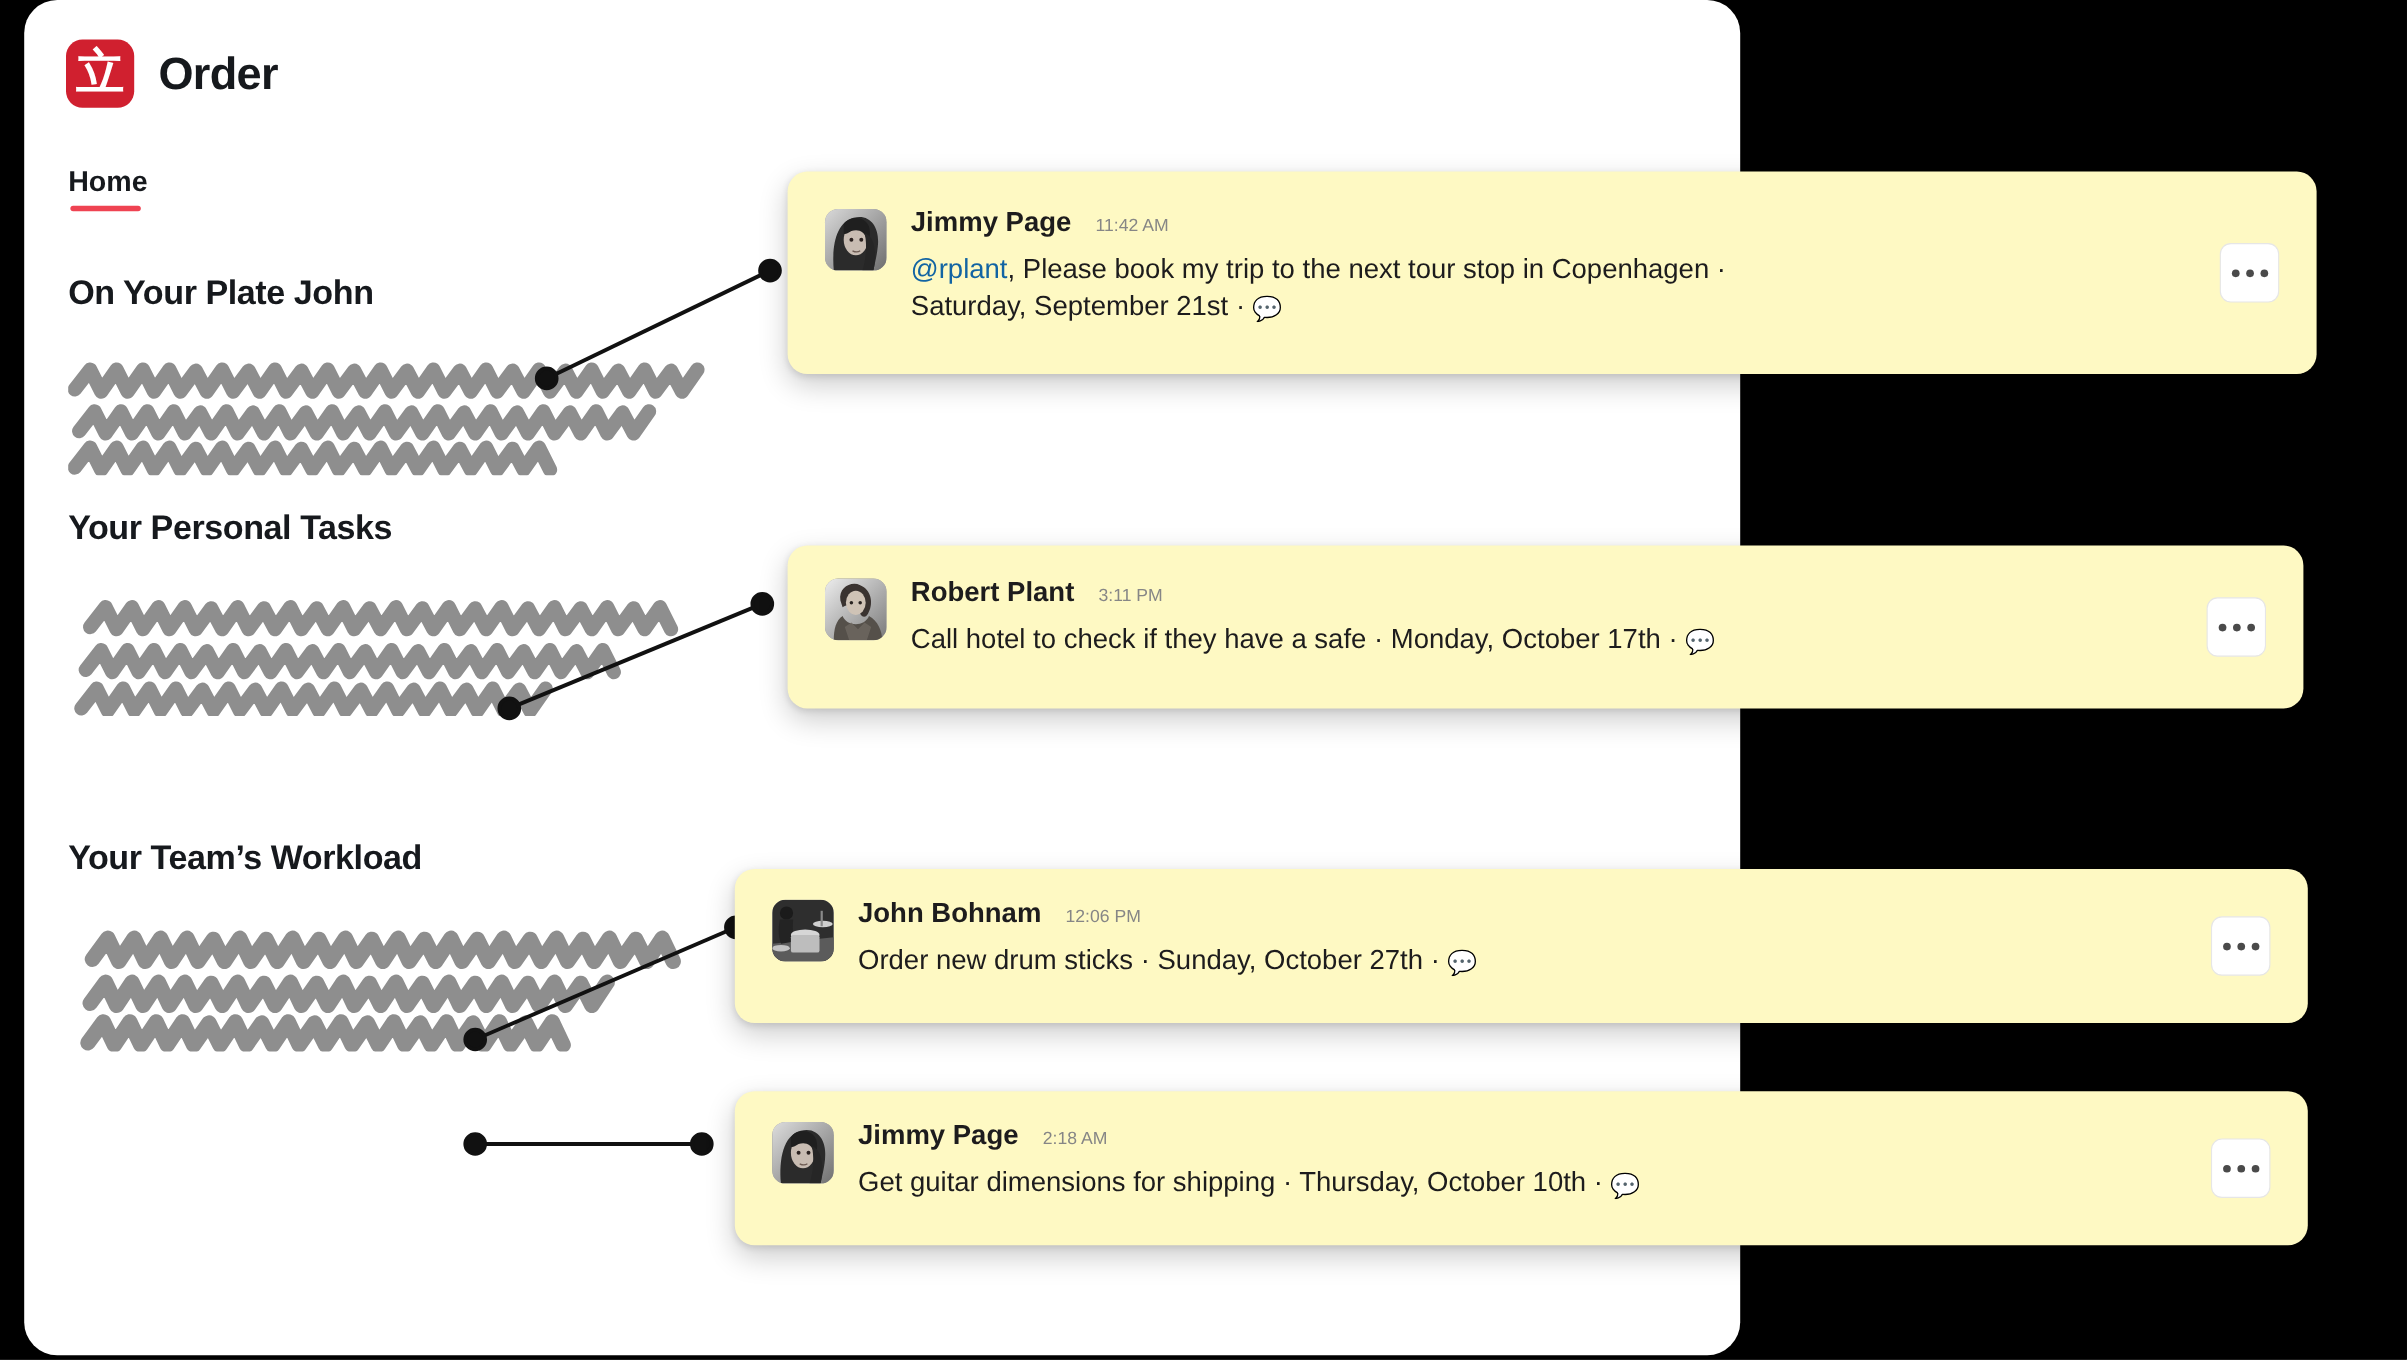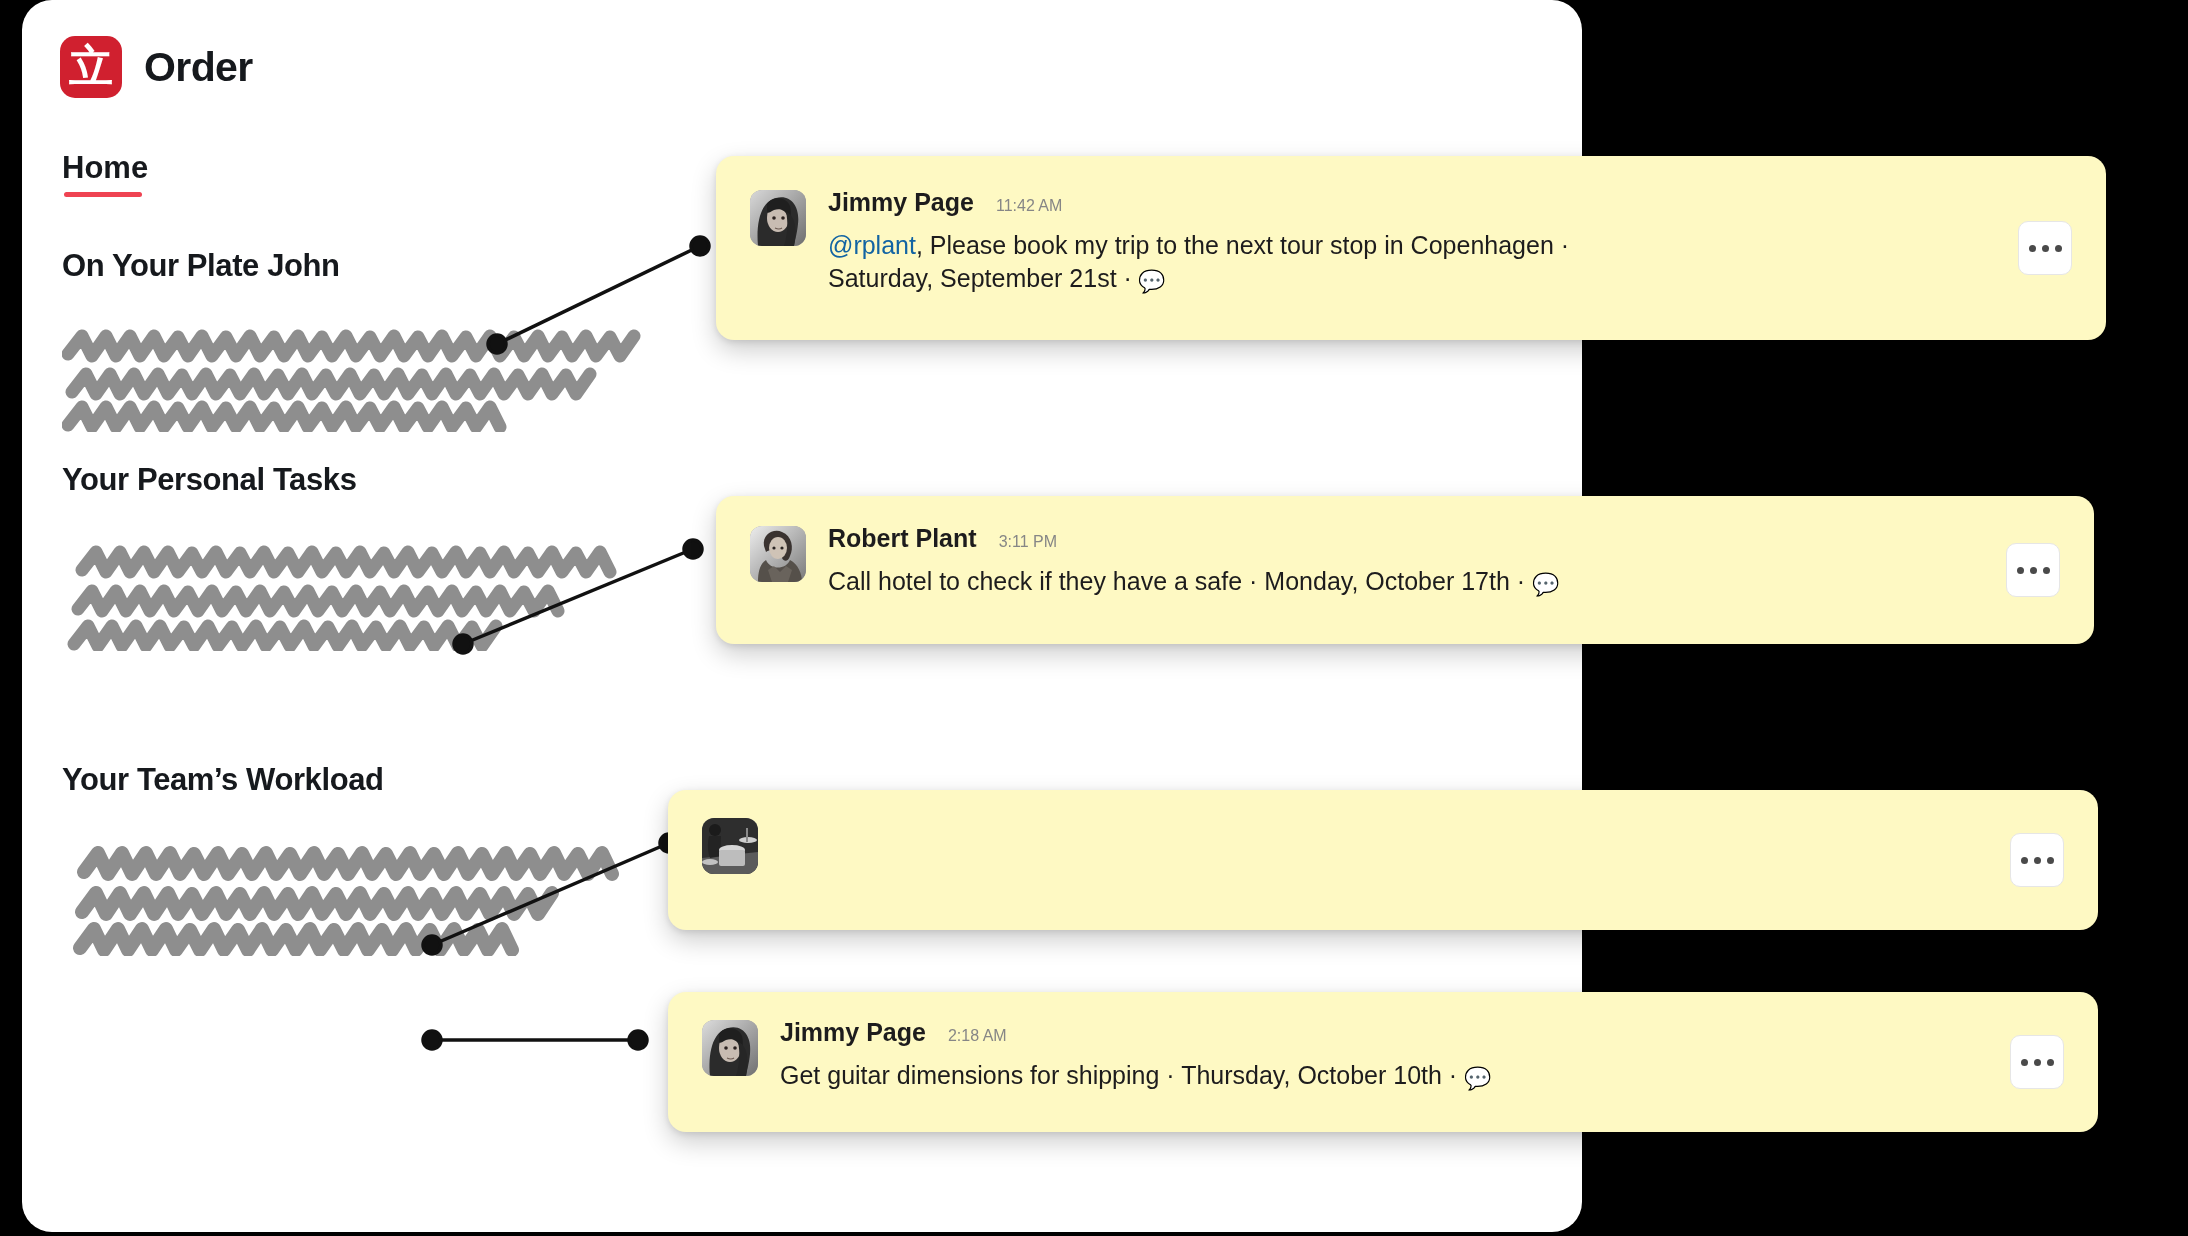--- a/index.html
+++ b/index.html
@@ -69,21 +69,21 @@
   }
 
   
   #nav-tabs {
     position: absolute;
     left: 40px;
     top: 150px;
   }
   .nav-tab {
     display: inline-block;
-    font-size: 31px;
+    font-size: 26px;
     font-weight: 600;
     color: #16191d;
     padding-bottom: 11px;
     position: relative;
   }
   .nav-tab.active::after {
     content: "";
     position: absolute;
     left: 2px;
     right: 6px;
@@ -352,20 +352,29 @@
         <path d="M0 40 L56 34 L56 56 L0 56 Z" fill="#5b5b5b"></path>
         <circle cx="13" cy="12" r="6" fill="#1b1b1b"></circle>
         <path d="M7 18 C5 28 6 34 8 40 L20 38 C18 30 19 22 19 18 Z" fill="#232323"></path>
         <ellipse cx="30" cy="32" rx="13" ry="5" fill="#d6d6d6"></ellipse>
         <rect x="17" y="32" width="26" height="16" rx="2" fill="#bdbdbd"></rect>
         <ellipse cx="46" cy="22" rx="9" ry="3" fill="#cfcfcf"></ellipse>
         <rect x="44" y="10" width="2" height="14" fill="#8a8a8a"></rect>
         <ellipse cx="8" cy="44" rx="8" ry="3" fill="#c2c2c2"></ellipse>
       </svg>
     </div>
+    <div class="msg-body">
+      <div class="msg-head">
+        <span class="msg-author">John Bohnam</span>
+        <span class="msg-time">12:06 PM</span>
+      </div>
+      <div class="msg-text">
+        <span>Order new drum sticks · Sunday, October 27th · </span><span class="bubble-emoji">💬</span>
+      </div>
+    </div>
     <div class="overflow-btn">
       <i></i>
       <i></i>
       <i></i>
     </div>
   </div>
 
   <div class="msg-card" style="left:668px; top:992px; width:1430px; min-height:140px; padding:28px 34px;">
     <div class="avatar">
       <svg viewBox="0 0 56 56" preserveAspectRatio="xMidYMid slice">

